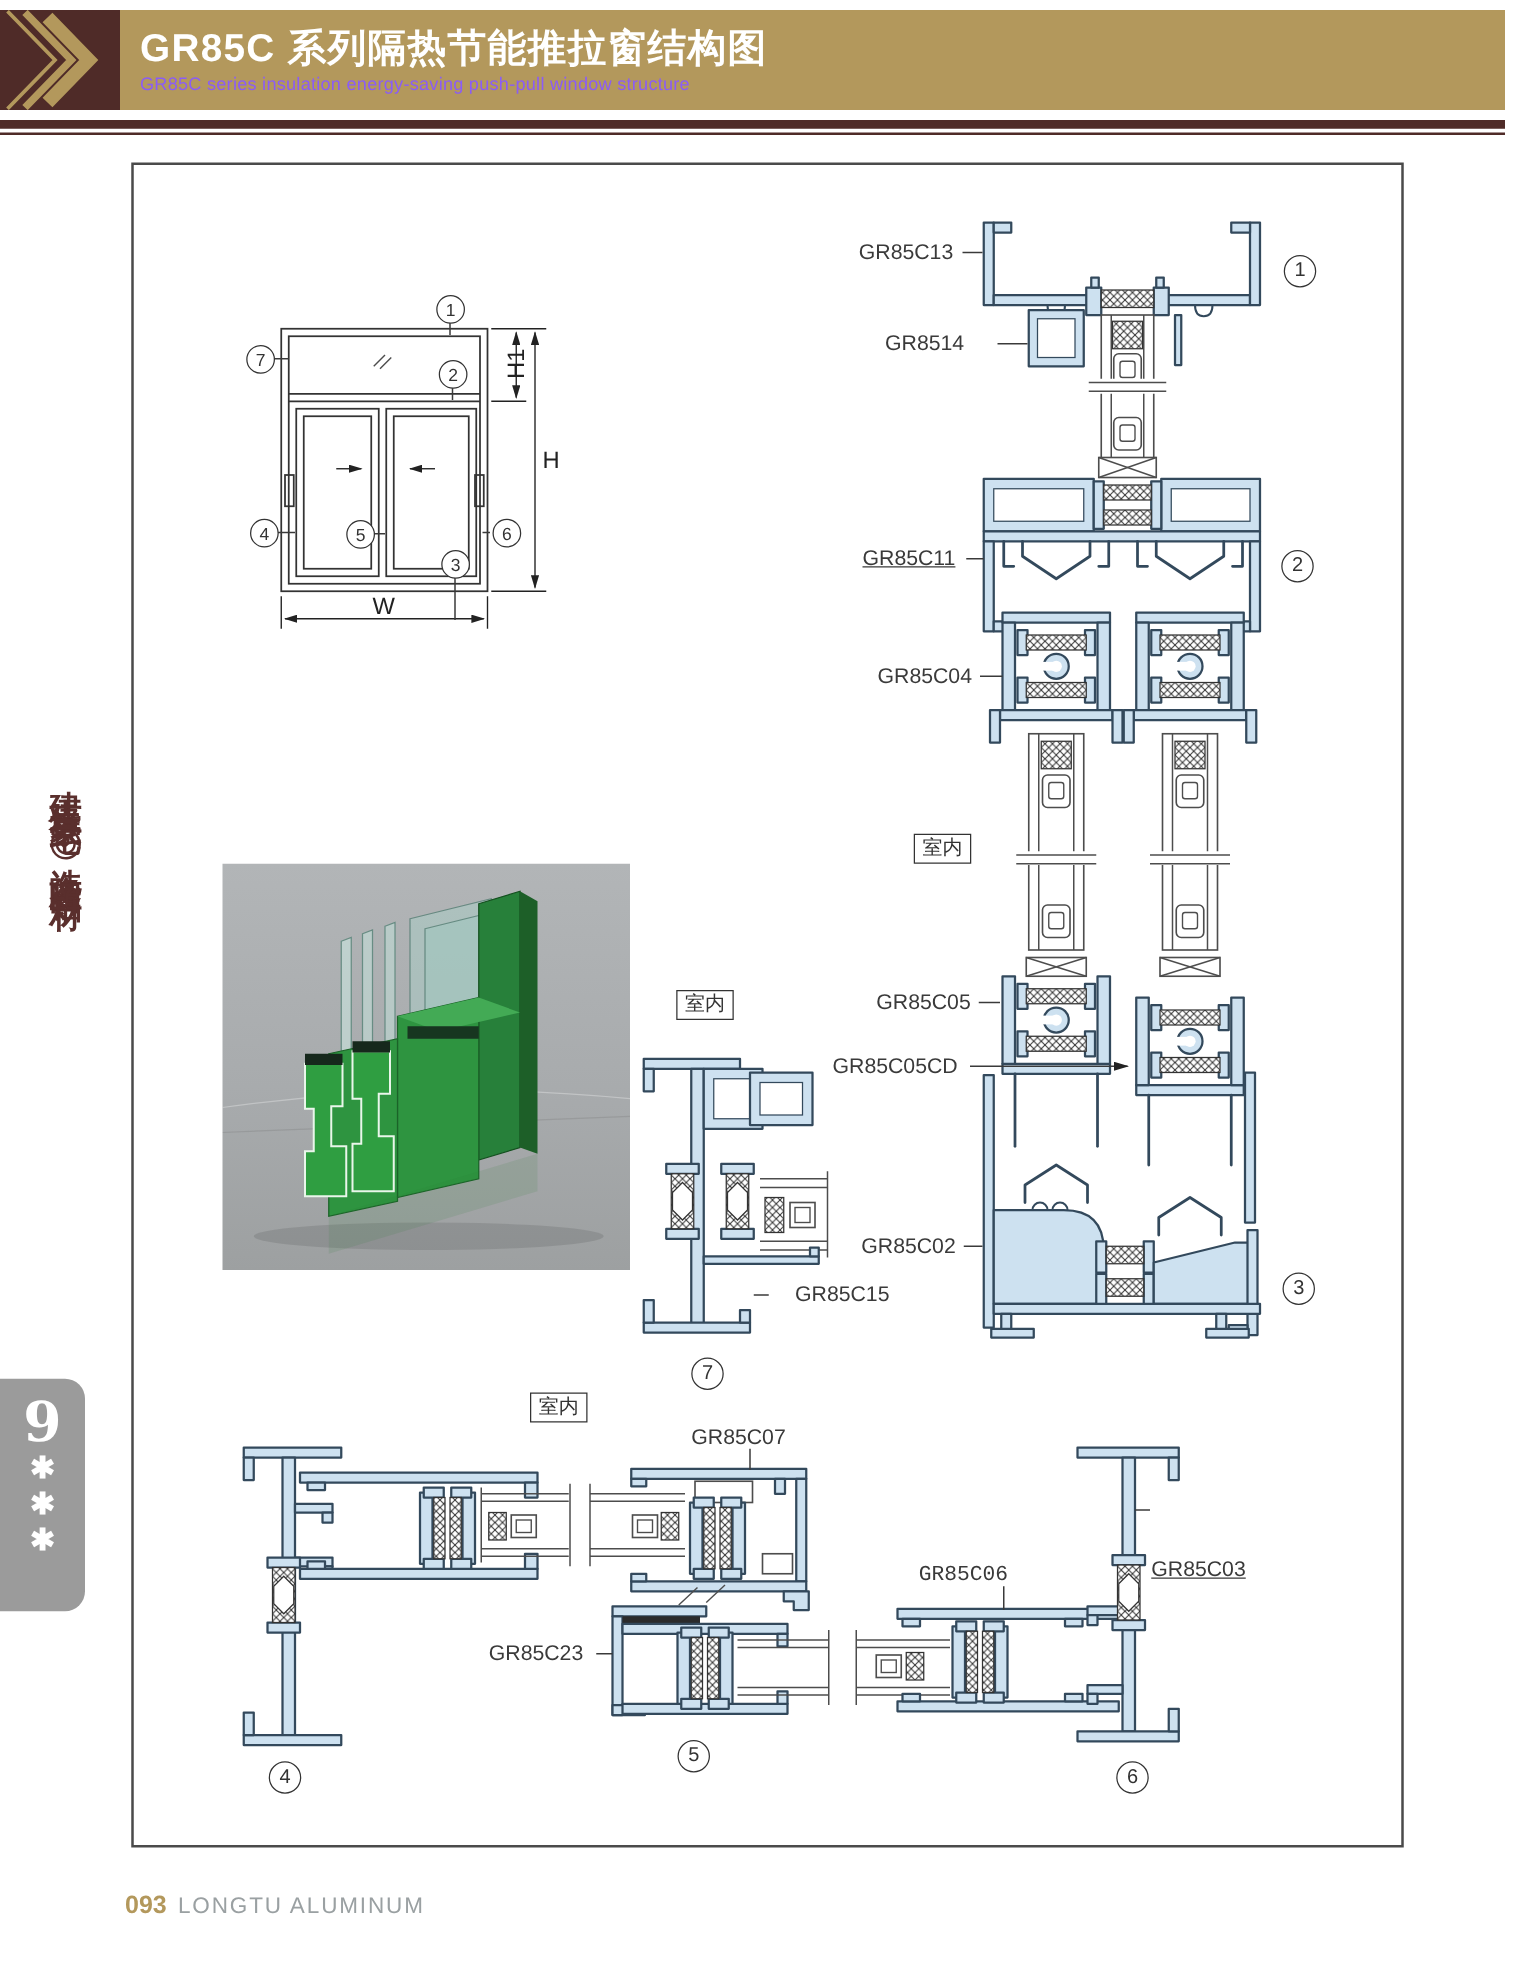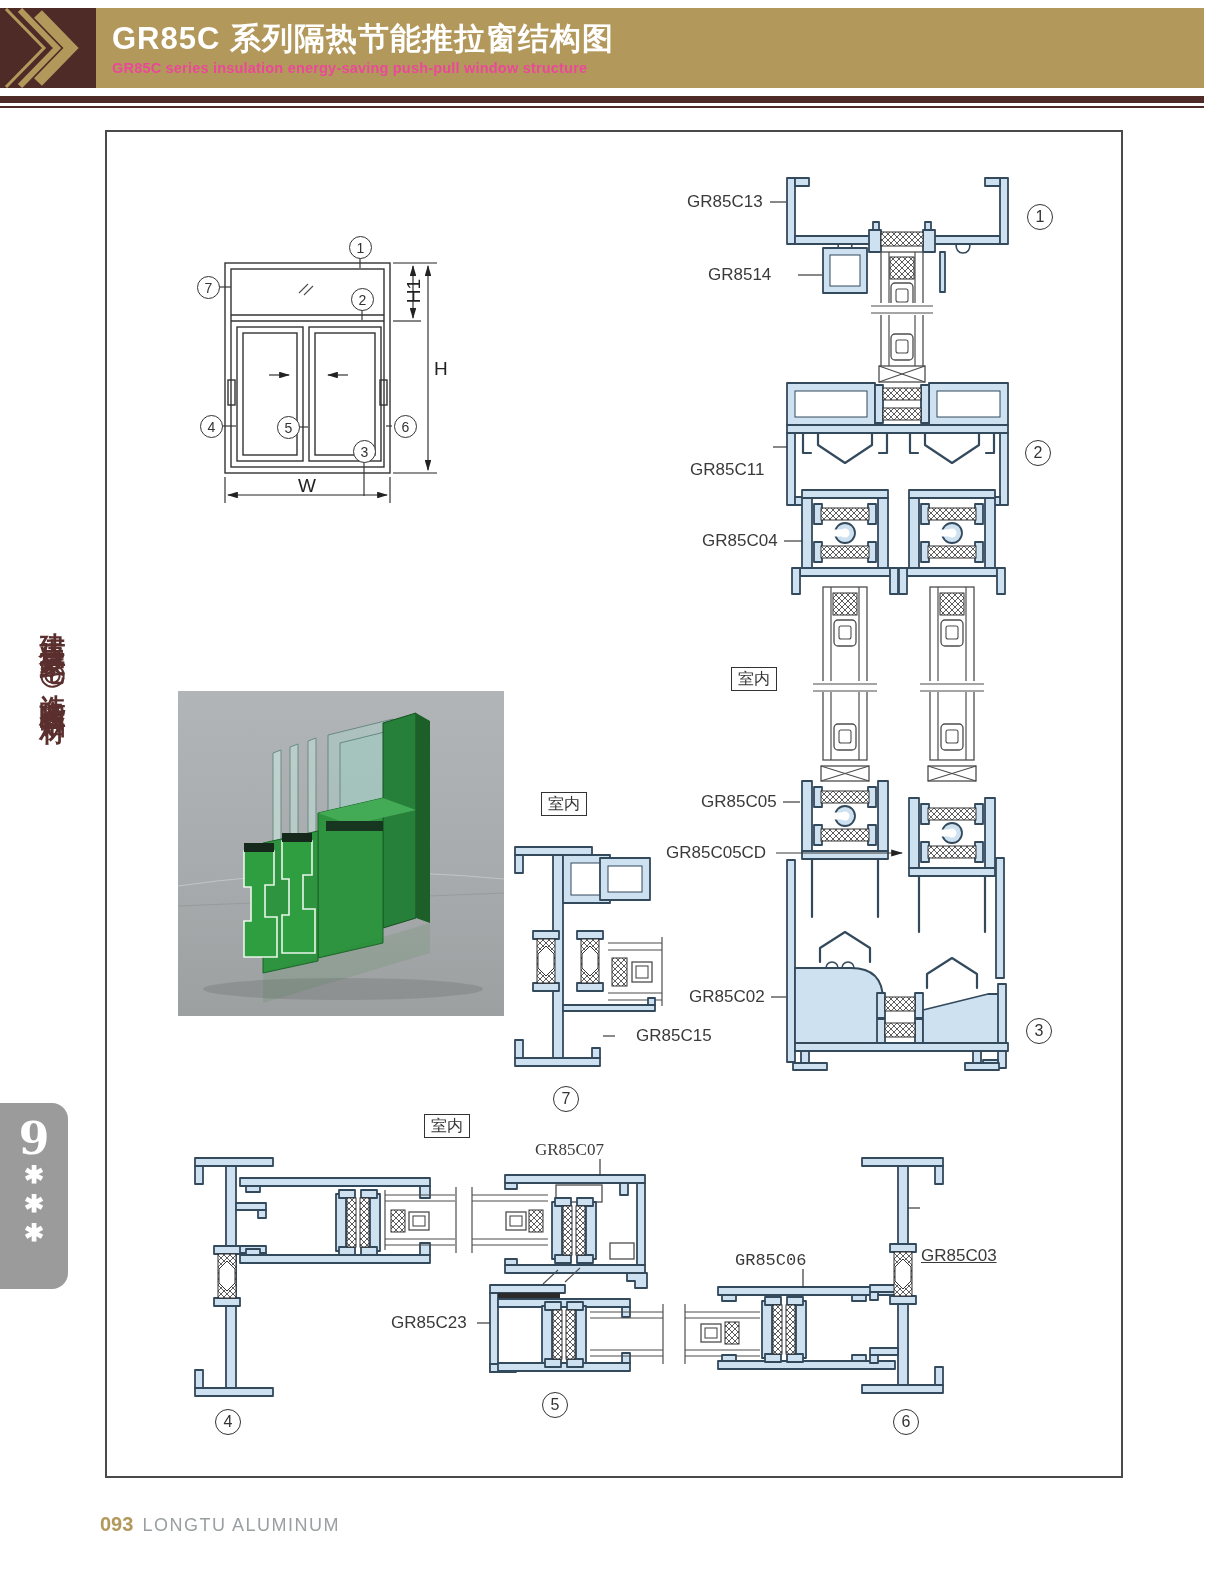--- a/index.html
+++ b/index.html
@@ -3,21 +3,21 @@
 <meta charset="utf-8">
 <style>
   html,body{margin:0;padding:0;background:#fff;}
   .page{position:relative;width:1204px;height:1585px;background:#fff;overflow:hidden;
         font-family:"Liberation Sans", sans-serif;color:#333;}
   
   .band{position:absolute;left:0;top:8px;width:1225px;height:80px;background:#b3985c;}
   .chev{position:absolute;left:0;top:8px;width:100px;height:80px;}
   .h-title{position:absolute;left:112px;top:18px;font-size:31px;font-weight:bold;color:#fff;
            letter-spacing:1px;white-space:nowrap;}
-  .h-sub{position:absolute;left:112px;top:60px;font-size:14.5px;font-weight:bold;color:#ec4899;
+  .h-sub{position:absolute;left:112px;top:60px;font-size:14.5px;font-weight:normal;color:#8b5cf6;
          letter-spacing:.2px;white-space:nowrap;}
   .stripe1{position:absolute;left:0;top:96px;width:1230px;height:7px;background:#4f2b28;}
   .stripe2{position:absolute;left:0;top:106px;width:1230px;height:2px;background:#4f2b28;}
   
   .slogan{position:absolute;left:36px;top:612px;writing-mode:vertical-rl;text-orientation:upright;
           font-size:26px;font-weight:bold;color:#5a2f2d;letter-spacing:6px;white-space:nowrap;}
   .badge{position:absolute;left:0;top:1103px;width:68px;height:186px;background:#9b9b9b;
          border-radius:0 16px 16px 0;display:flex;flex-direction:column;align-items:center;
          justify-content:flex-start;padding-top:14px;box-sizing:border-box;}
   .badge .num{font-family:"DejaVu Serif", serif;font-size:44px;font-weight:bold;color:#fff;line-height:1;}
@@ -457,27 +457,27 @@
       <line class="ldr" x1="908" y1="1208" x2="920" y2="1208"></line>
     </g>
   </svg>
 
   <div class="dimtxt" style="left:402px;top:280px;transform:rotate(-90deg);transform-origin:center;">H1</div>
   <div class="dimtxt" style="left:434px;top:358px;">H</div>
   <div class="dimtxt" style="left:298px;top:475px;">W</div>
 
   <div class="lbl" style="left:687px;top:192px;text-align:center;">GR85C13</div>
   <div class="lbl" style="left:708px;top:265px;">GR8514</div>
-  <div class="lbl" style="left:690px;top:460px;">GR85C11</div>
+  <div class="lbl" style="left:690px;top:437px;text-decoration:underline;">GR85C11</div>
   <div class="lbl" style="left:702px;top:531px;">GR85C04</div>
   <div class="lbl" style="left:701px;top:792px;">GR85C05</div>
   <div class="lbl" style="left:666px;top:843px;">GR85C05CD</div>
   <div class="lbl" style="left:689px;top:987px;">GR85C02</div>
   <div class="lbl" style="left:617px;top:1026px;margin-left:19px;">GR85C15</div>
-  <div class="lbl" style="left:535px;top:1140px;font-family:Liberation Serif, serif;">GR85C07</div>
+  <div class="lbl" style="left:553px;top:1140px;">GR85C07</div>
   <div class="lbl" style="left:391px;top:1313px;">GR85C23</div>
   <div class="lbl" style="left:735px;top:1251px;font-family:Liberation Mono, monospace;">GR85C06</div>
   <div class="lbl" style="left:921px;top:1246px;text-decoration:underline;">GR85C03</div>
 
   <div class="room" style="left:731px;top:667px;">室内</div>
   <div class="room" style="left:541px;top:792px;">室内</div>
   <div class="room" style="left:424px;top:1114px;">室内</div>
 
   <div class="mks" style="left:349px;top:236px;">1</div>
   <div class="mks" style="left:197px;top:276px;">7</div>

